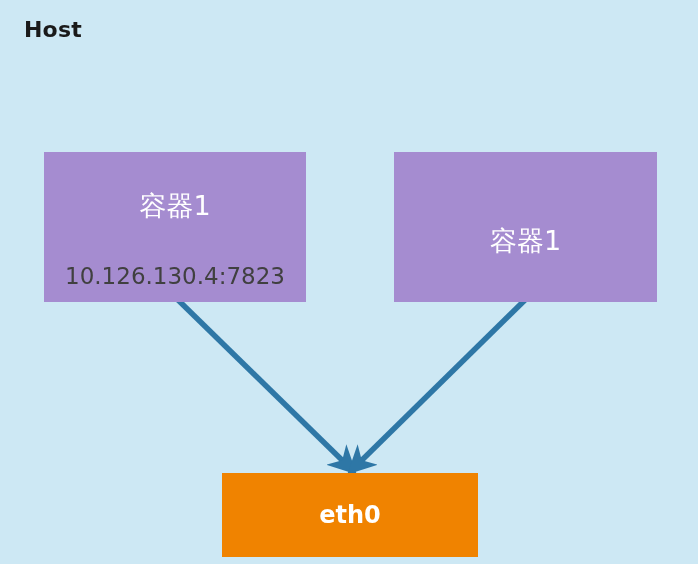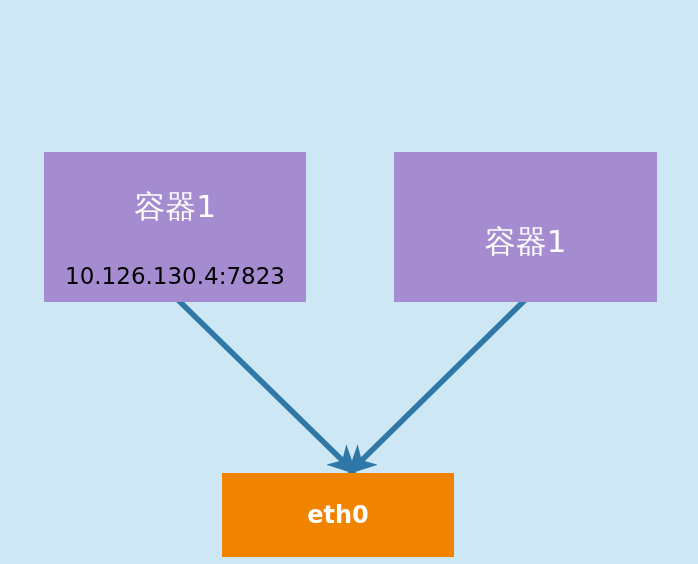--- a/index.html
+++ b/index.html
@@ -61,39 +61,39 @@
     height: 150px;
   }
   #container-box-2 {
     left: 394px;
     top: 152px;
     width: 263px;
     height: 150px;
   }
   .container-title {
     color: #ffffff;
-    font-size: 31px;
+    font-size: 27px;
     line-height: 30px;
     margin-top: 28px;
     white-space: nowrap;
   }
   .container-address {
-    color: #000000;
+    color: #404040;
     font-size: 23px;
     line-height: 30px;
     margin-top: 40px;
     white-space: nowrap;
   }
 
   
   #eth0-box {
     position: absolute;
     left: 222px;
     top: 473px;
-    width: 232px;
+    width: 256px;
     height: 84px;
     box-sizing: border-box;
     background: #f08300;
     display: flex;
     flex-direction: row;
     align-items: center;
     justify-content: center;
   }
   #eth0-name {
     color: #ffffff;
@@ -108,20 +108,21 @@
     font-weight: bold;
     line-height: 29px;
     white-space: nowrap;
   }
 </style>
 </head>
 <body>
 
 <div id="canvas">
 
+  <div id="host-label">Host</div>
 
   <svg id="arrow-layer" viewBox="0 0 698 564" width="698" height="564">
     <defs>
       <marker id="arrowhead-left" markerWidth="5.2" markerHeight="5.2" refX="2.2" refY="2.6" orient="auto" markerUnits="strokeWidth">
         <path d="M 0 0 L 5.2 2.6 L 0 5.2 L 1.5 2.6 z" fill="#2e77a6"></path>
       </marker>
       <marker id="arrowhead-right" markerWidth="5.2" markerHeight="5.2" refX="2.2" refY="2.6" orient="auto" markerUnits="strokeWidth">
         <path d="M 0 0 L 5.2 2.6 L 0 5.2 L 1.5 2.6 z" fill="#2e77a6"></path>
       </marker>
     </defs>

